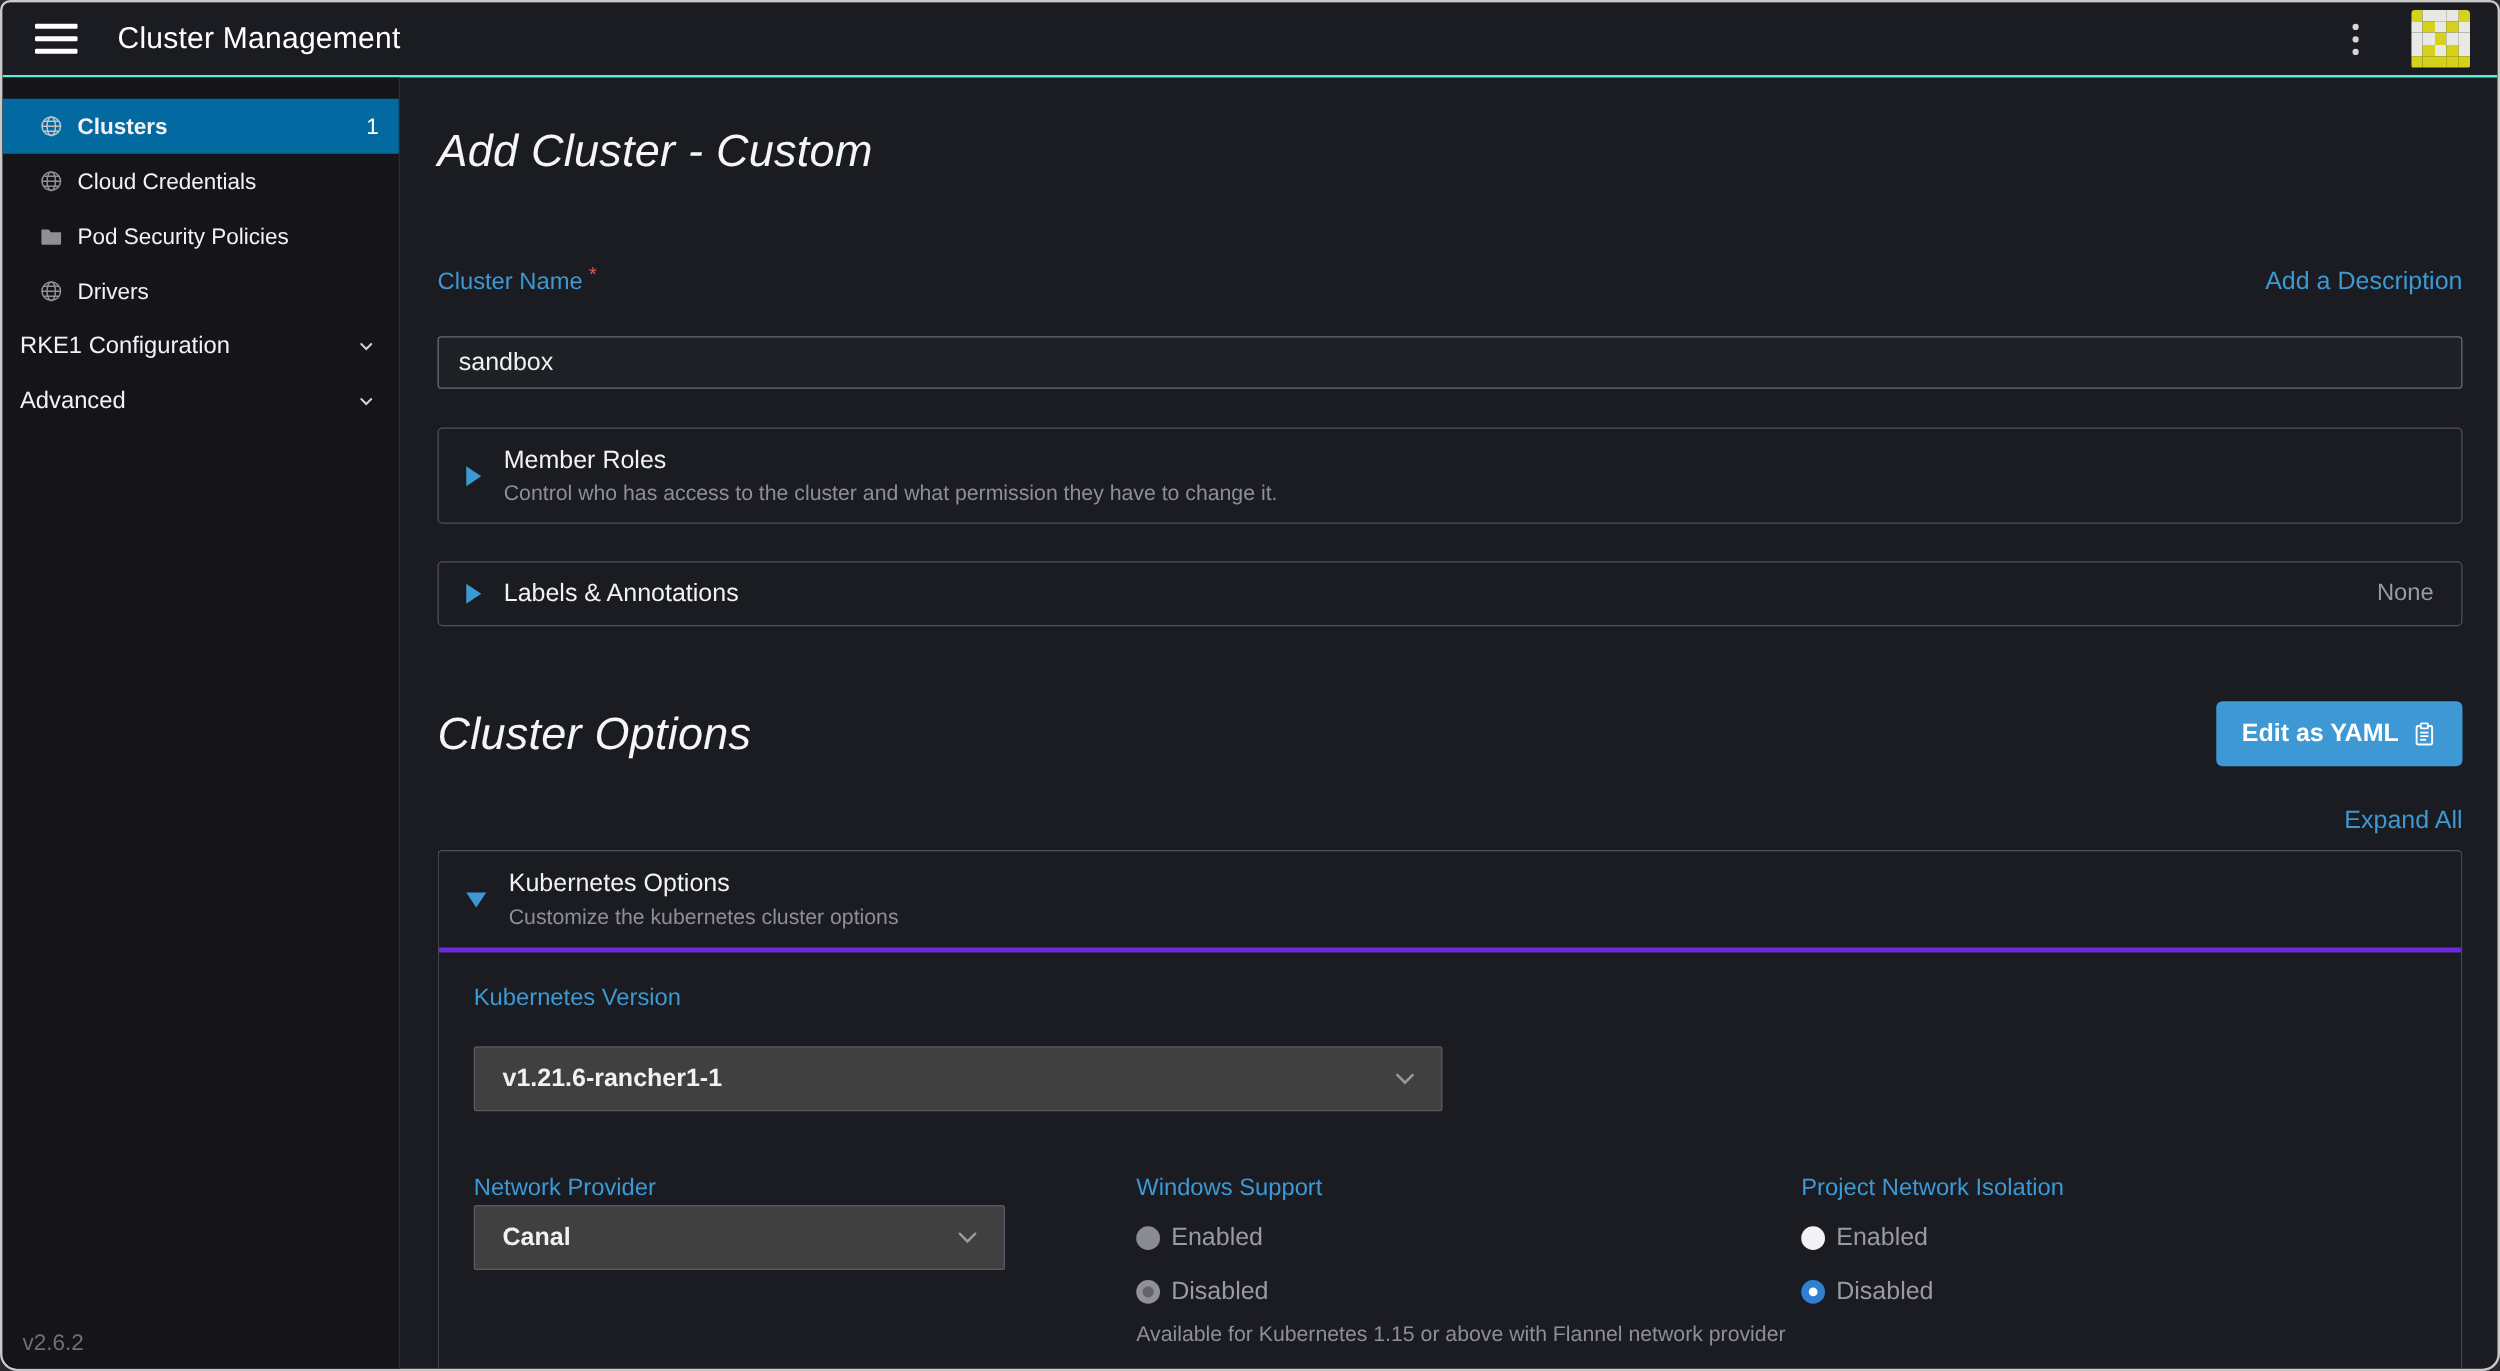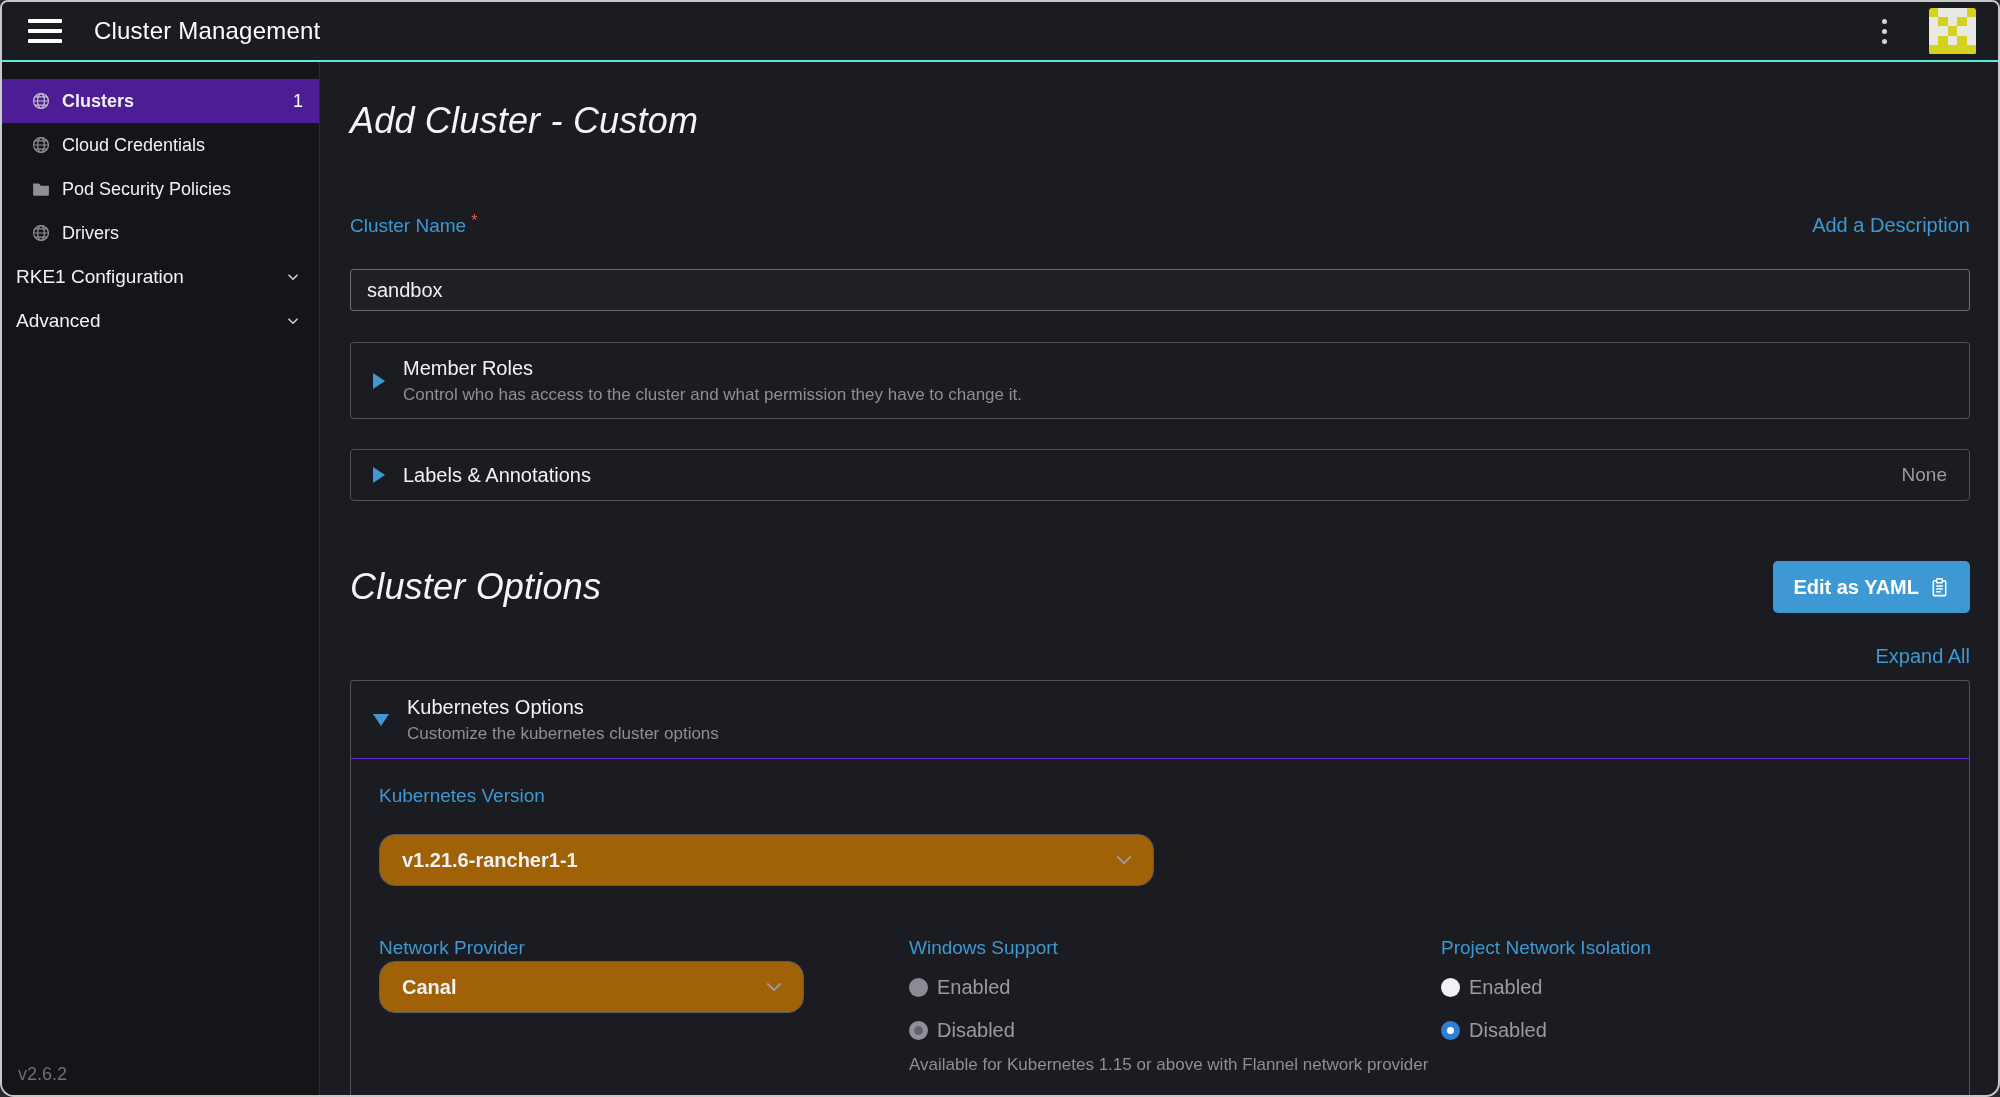--- a/index.html
+++ b/index.html
@@ -35,21 +35,21 @@
   
   .sidebar{
     width:318px; flex:0 0 318px; background:#151519;
     border-right:1px solid #2b2b31; position:relative; padding-top:17px;
   }
   .nav-item{
     height:44px; display:flex; align-items:center; padding:0 16px 0 30px;
     font-size:18px; color:#f2f2f4; cursor:pointer;
   }
   .nav-item .nav-icon{ width:18px; height:18px; margin-right:12px; display:flex; align-items:center; }
-  .nav-item.active{ background:#4c1d95; font-weight:700; }
+  .nav-item.active{ background:#0369a1; font-weight:700; }
   .nav-count{ margin-left:auto; font-weight:400; font-size:18px; color:#ffffff; }
   .nav-group{
     height:44px; display:flex; align-items:center; padding:0 18px 0 14px;
     font-size:19px; color:#f2f2f4; cursor:pointer;
   }
   .nav-group .chev{ margin-left:auto; }
   .sidebar-version{ position:absolute; left:16px; bottom:10px; font-size:18px; color:#6f7077; }
 
   
   .main{ flex:1; min-width:0; padding:0 28px 0 30px; overflow:hidden; }
@@ -85,26 +85,26 @@
   .options-row{ margin-top:60px; display:flex; align-items:center; justify-content:space-between; }
   .btn-primary{
     height:52px; background:#3d98d3; border:none; border-radius:5px;
     color:#ffffff; font-size:20px; font-weight:700; padding:0 20px;
     display:flex; align-items:center; gap:10px; cursor:pointer;
     font-family:"Liberation Sans","DejaVu Sans",sans-serif;
   }
   .expand-row{ margin-top:32px; display:flex; justify-content:flex-end; }
 
   .k8s-box{ margin-top:12px; border:1px solid #515259; border-radius:4px 4px 0 0; border-bottom:none; }
-  .k8s-head{ padding:13px 22px; border-bottom:1px solid #6d28d9; display:flex; align-items:center; }
+  .k8s-head{ padding:13px 22px; border-bottom:4px solid #6d28d9; display:flex; align-items:center; }
   .k8s-content{ padding:26px 28px 60px 28px; }
 
   .select{
-    margin-top:27px; height:52px; border:1px solid #5a5b64; border-radius:16px;
-    background:#a16207; display:flex; align-items:center; padding:0 18px 0 22px;
+    margin-top:27px; height:52px; border:1px solid #5a5b64; border-radius:2px;
+    background:#404040; display:flex; align-items:center; padding:0 18px 0 22px;
     cursor:pointer;
   }
   .select .sel-value{ font-size:20px; font-weight:700; color:#f0f1f4; }
   .select .sel-chev{ margin-left:auto; }
   .w-kver{ width:775px; }
   .w-np{ width:425px; margin-top:2px; }
 
   .grid3{ margin-top:51px; display:grid; grid-template-columns:530px 532px auto; }
 
   .radio-row{ display:flex; align-items:center; height:28px; cursor:pointer; }

